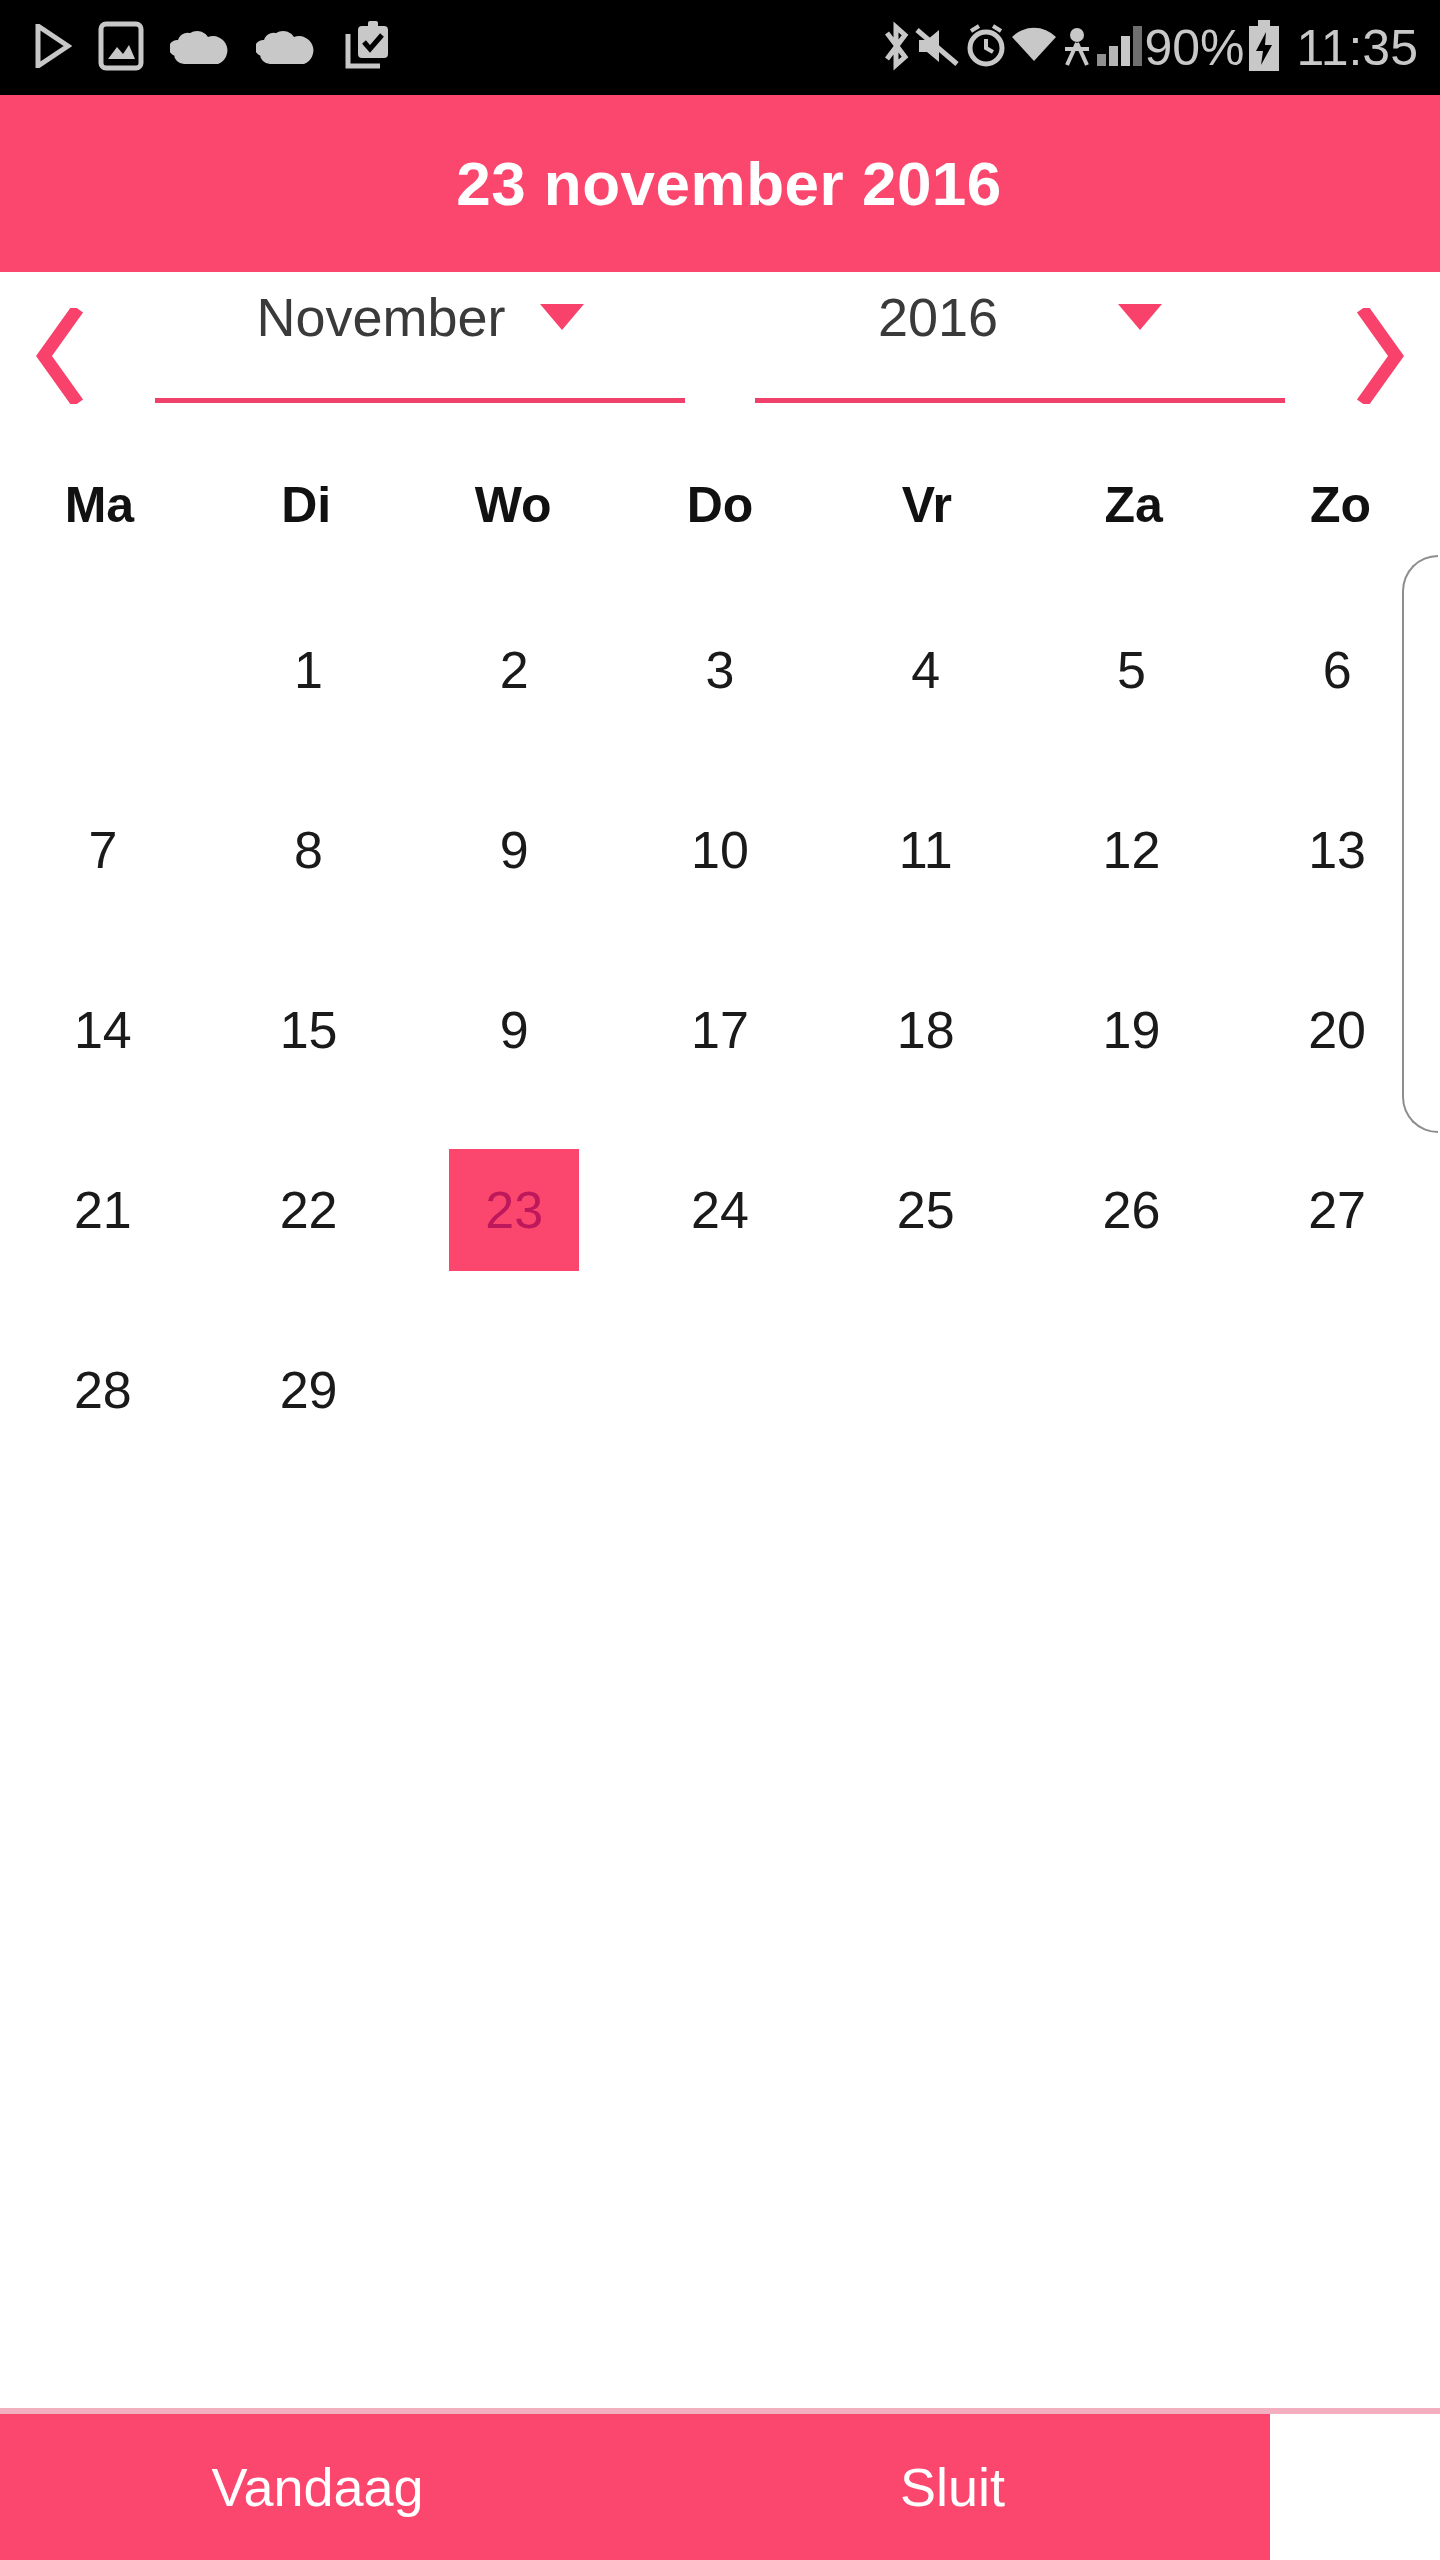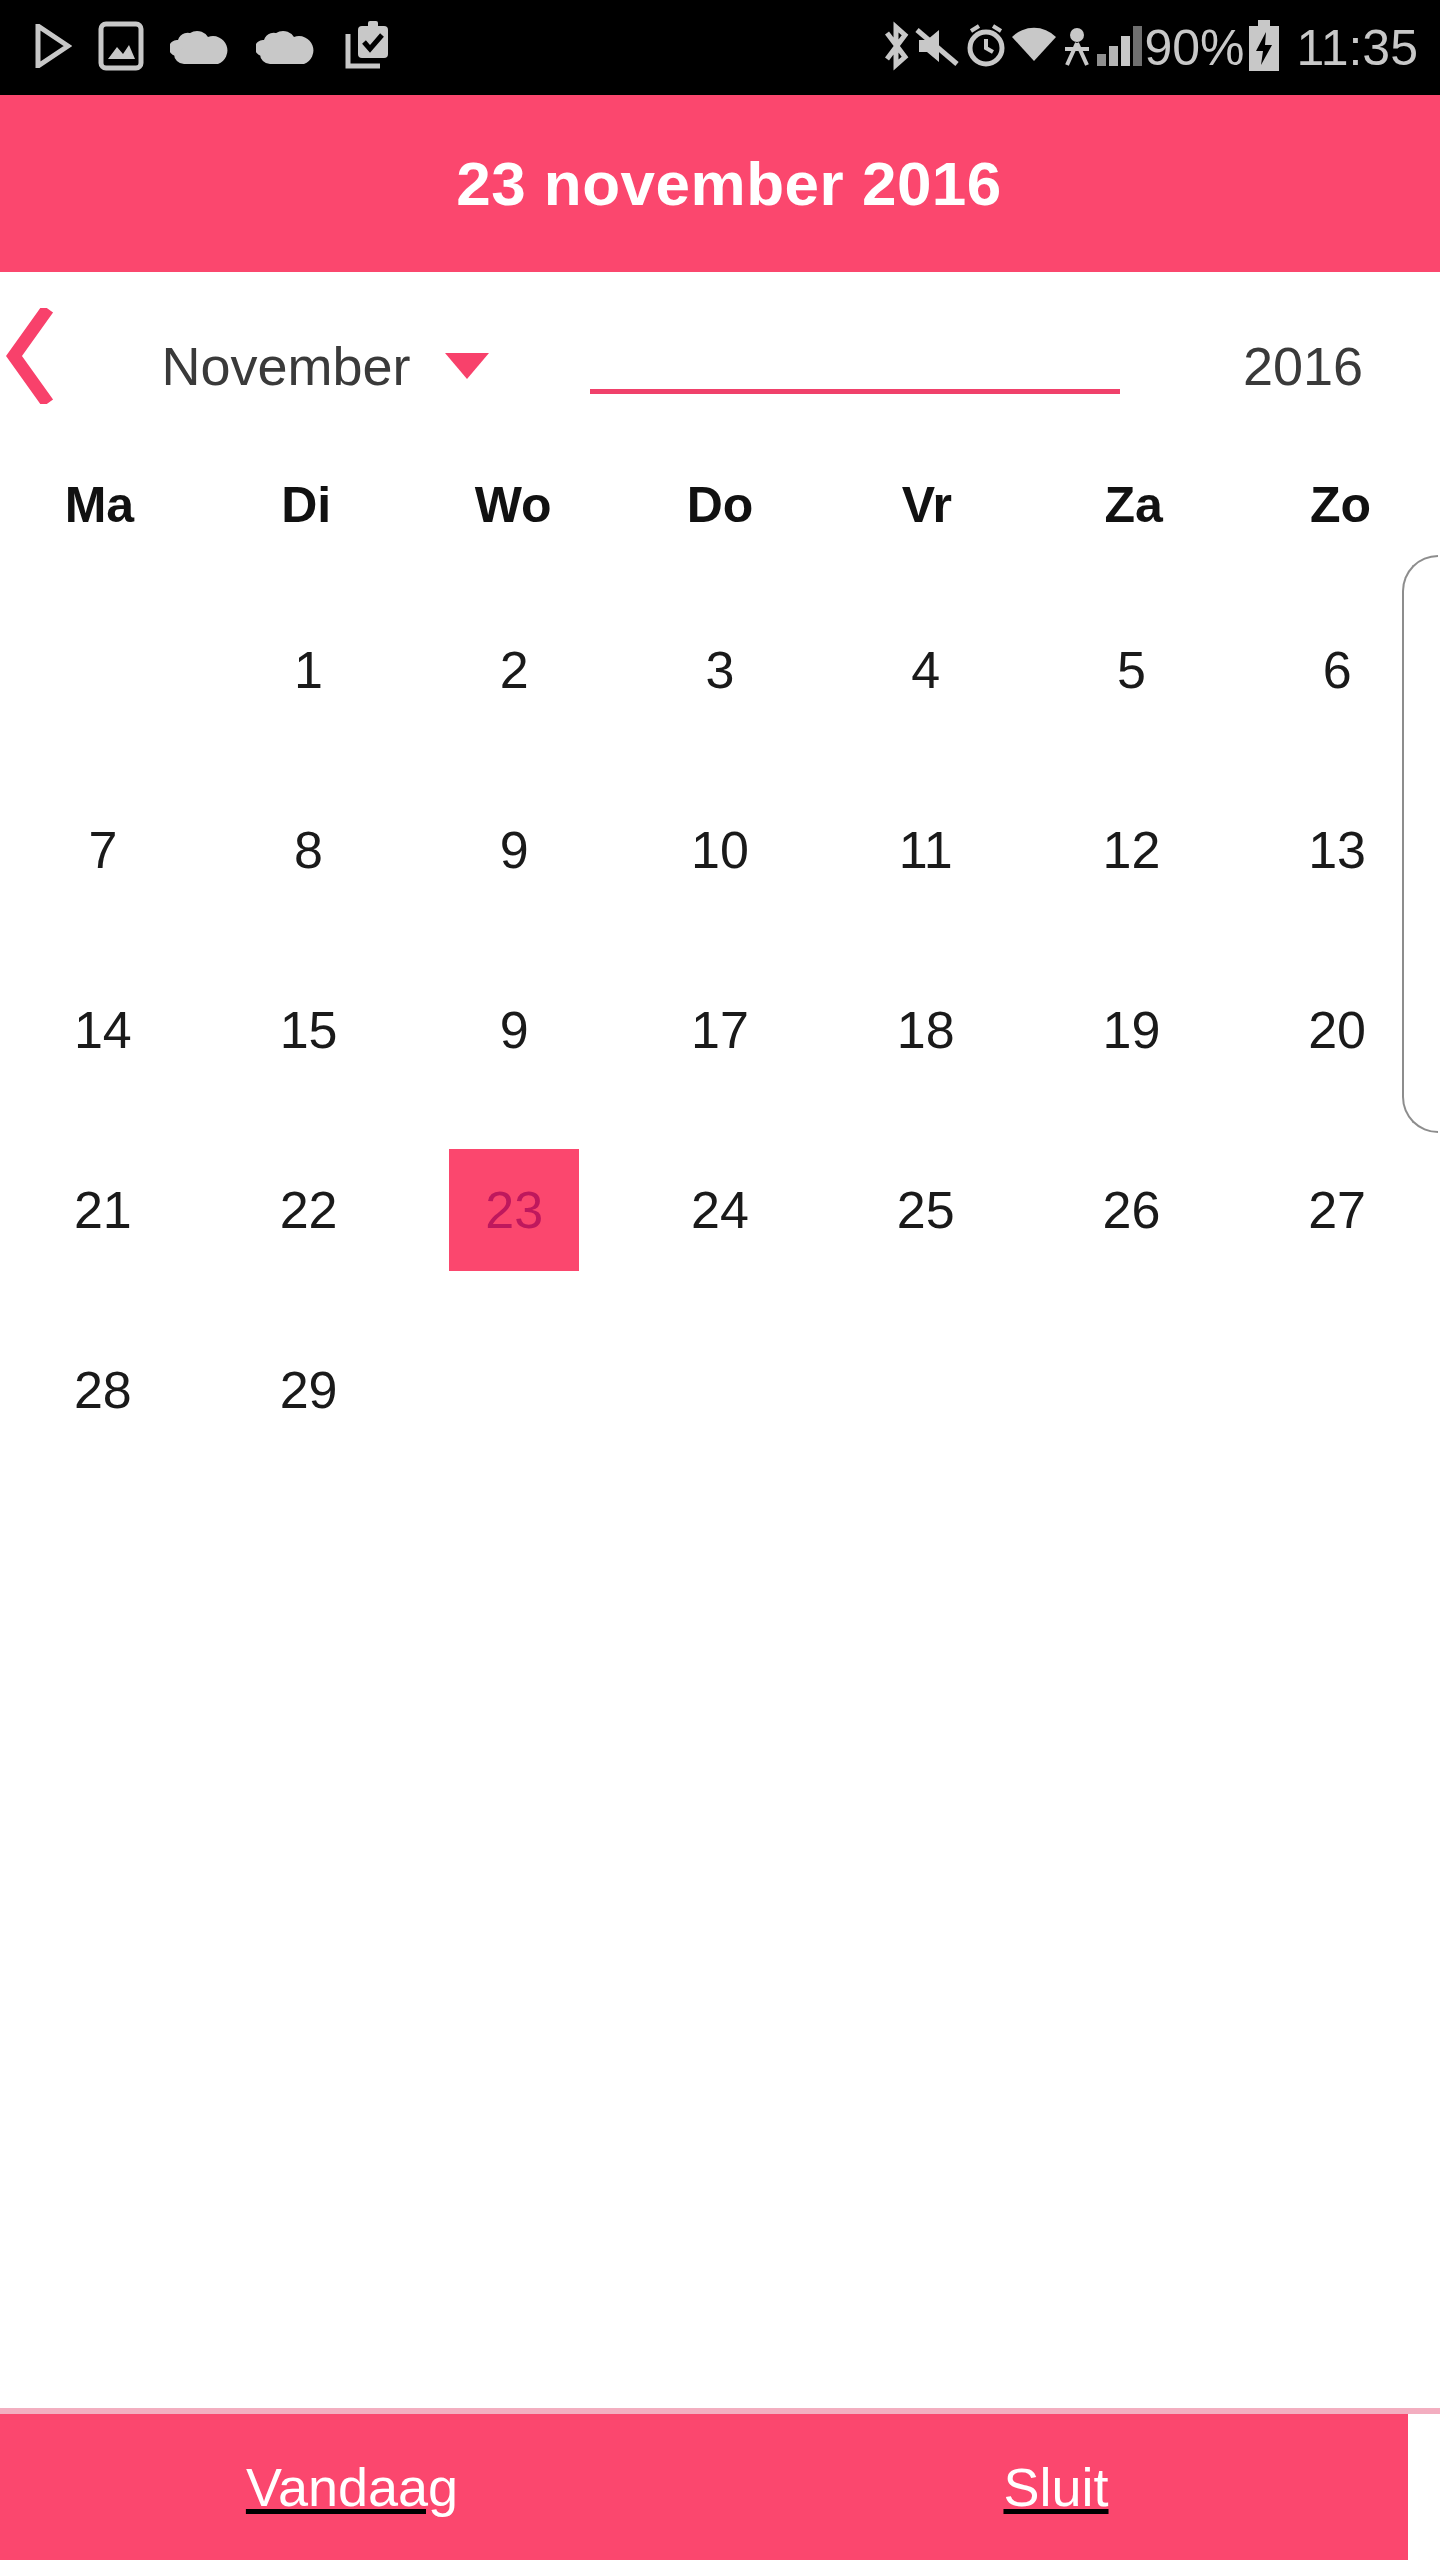--- a/index.html
+++ b/index.html
@@ -81,22 +81,23 @@
     display: flex;
     align-items: center;
     justify-content: center;
     cursor: pointer;
   }
   .nav-arrow svg { display: block; }
 
   .spinner {
     flex: 1;
     display: flex;
-    align-items: center;
-    justify-content: space-between;
+    flex-direction: column;
+    align-items: center;
+    justify-content: flex-start;
     cursor: pointer;
     position: relative;
     height: 100%;
     margin-top: 28px;
   }
   .spinner-inner {
     display: flex;
     align-items: center;
     justify-content: center;
     width: 530px;
@@ -203,25 +204,24 @@
     position: absolute;
     left: 0;
     bottom: 146px;
     width: 1440px;
     height: 6px;
     background: #f3aec0;
   }
   .bottom-bar {
     position: absolute;
     left: 0; bottom: 0;
-    width: 1408px;
+    width: 1270px;
     height: 146px;
     background: #FB476E;
     display: flex;
-    text-decoration: underline;
   }
   .bottom-btn {
     flex: 1;
     display: flex;
     align-items: center;
     justify-content: center;
     color: #ffffff;
     font-size: 54px;
     cursor: pointer;
   }

